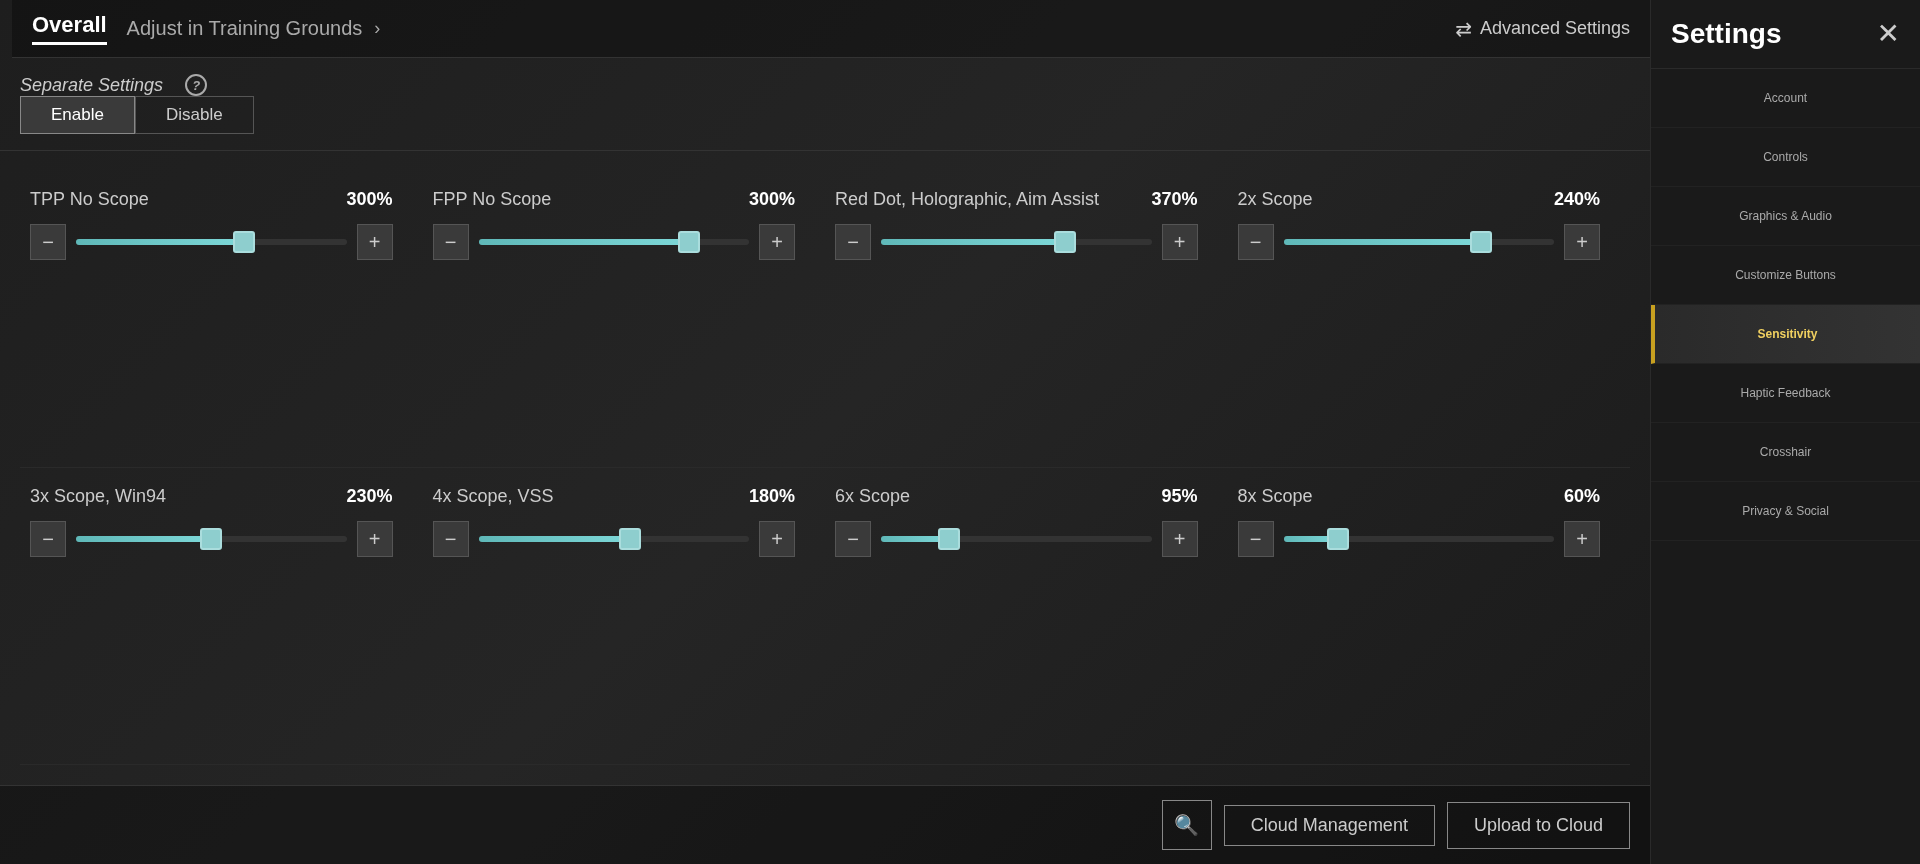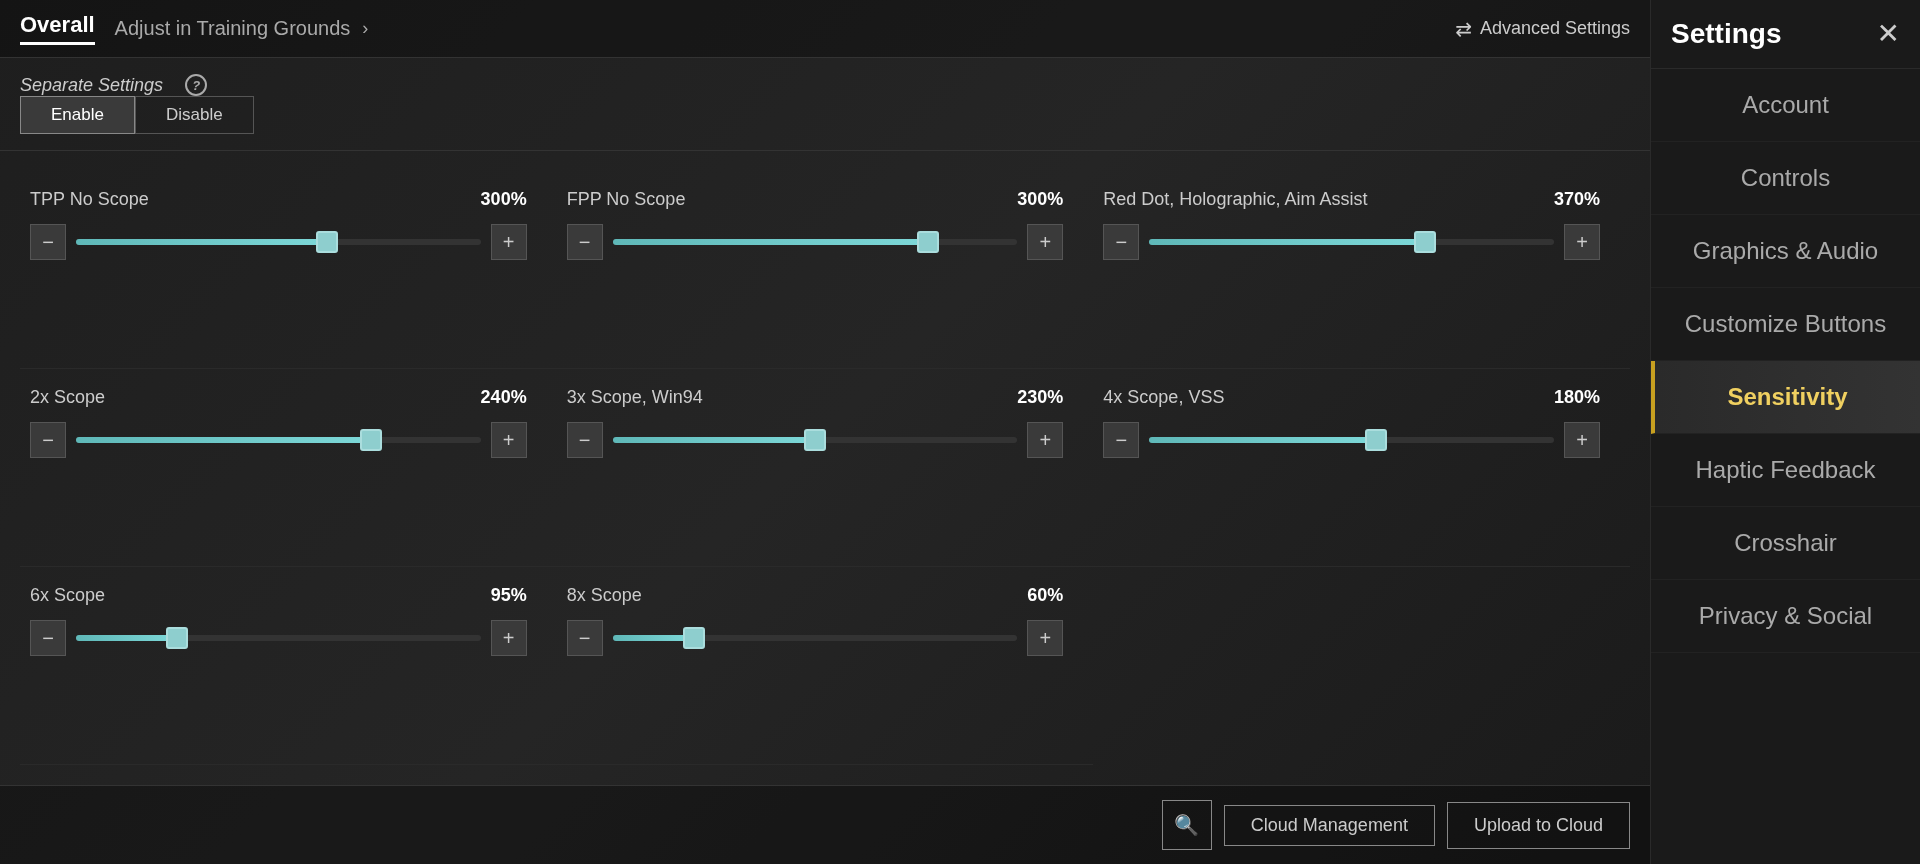--- a/index.html
+++ b/index.html
@@ -23,20 +23,21 @@
     }
 
     
     .top-tabs {
       display: flex;
       align-items: center;
       padding: 12px 20px;
       border-bottom: 1px solid #333;
       background: rgba(0,0,0,0.3);
       justify-content: space-between;
+      margin-left: 12px;
     }
 
     .tabs-left {
       display: flex;
       align-items: center;
       gap: 20px;
     }
 
     .tab-overall {
       color: #fff;
@@ -124,21 +125,21 @@
     .sliders-section {
       flex: 1;
       padding: 20px;
       display: flex;
       flex-direction: column;
       gap: 0;
     }
 
     .sliders-grid {
       display: grid;
-      grid-template-columns: 1fr 1fr 1fr;
+      grid-template-columns: 1fr 1fr 1fr 1fr;
       gap: 0;
       flex: 1;
     }
 
     .slider-group {
       padding: 18px 30px 18px 10px;
       border-bottom: 1px solid #2a2a2a;
     }
 
     .slider-header {
@@ -291,21 +292,21 @@
     }
 
     .sidebar-nav {
       flex: 1;
       overflow-y: auto;
     }
 
     .sidebar-item {
       padding: 22px 20px;
       color: #aaa;
-      font-size: 24px;
+      font-size: 12px;
       cursor: pointer;
       border-bottom: 1px solid #222;
       display: flex;
       align-items: center;
       justify-content: center;
       text-align: left;
     }
 
     .sidebar-item.active {
       background: linear-gradient(90deg, #2a2a2a, #333);

